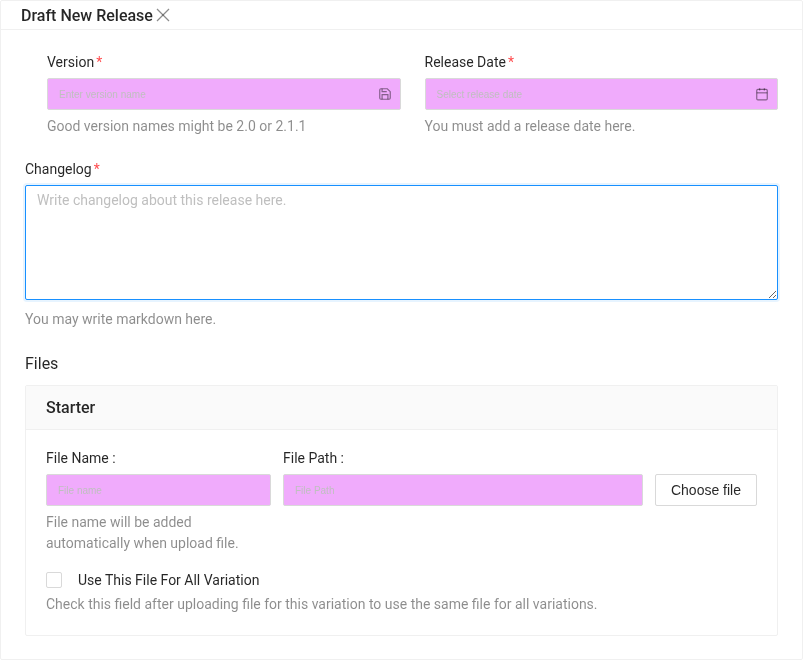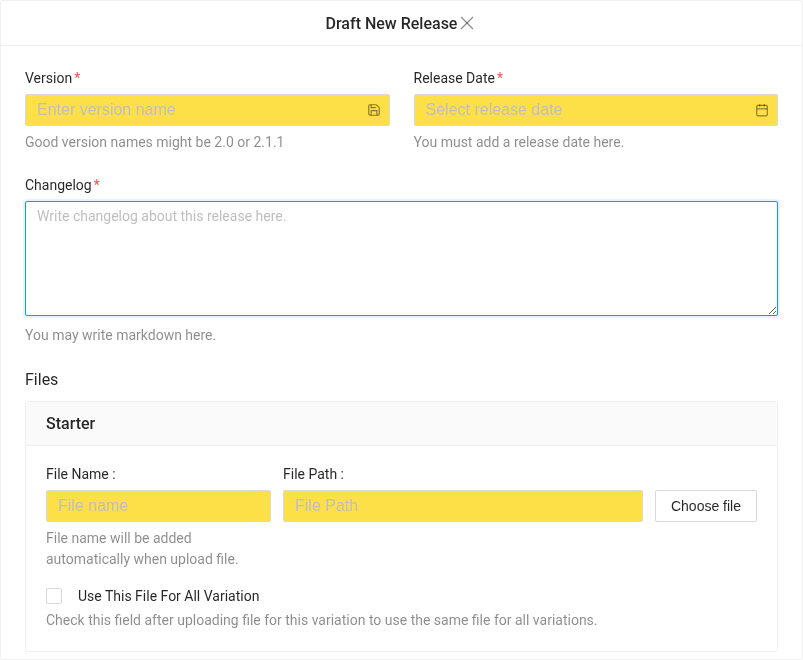--- a/index.html
+++ b/index.html
@@ -11,25 +11,25 @@
       width: 803px;
       height: 660px;
       overflow: hidden;
     }
     .modal {
       border: 1px solid #f0f0f0;
       border-radius: 2px;
       height: 100%;
     }
     .modal-header {
-      padding: 12px 20px;
+      padding: 4px 20px;
       border-bottom: 1px solid #f0f0f0;
       display: flex;
       align-items: center;
-      justify-content: center;
+      justify-content: flex-start;
     }
     .modal-title {
       font-size: 16px;
       font-weight: 500;
       color: rgba(0,0,0,0.85);
     }
     .close-btn {
       width: 20px;
       height: 20px;
       display: flex;
@@ -39,20 +39,21 @@
       color: rgba(0,0,0,0.45);
       font-size: 16px;
     }
     .modal-body {
       padding: 24px;
     }
     .form-row {
       display: flex;
       gap: 24px;
       margin-bottom: 24px;
+      margin-left: 22px;
     }
     .form-col {
       flex: 1;
       min-width: 0;
     }
     .form-col-full {
       width: 100%;
       margin-bottom: 24px;
     }
     .form-label {
@@ -64,23 +65,23 @@
     .required {
       color: #ff4d4f;
       margin-left: 2px;
     }
     .form-input {
       width: 100%;
       height: 32px;
       padding: 4px 11px;
       border: 1px solid #d9d9d9;
       border-radius: 2px;
-      font-size: 16px;
-      color: rgba(0,0,0,0.85);
-      background: #fde047;
+      font-size: 10px;
+      color: rgba(0,0,0,0.85);
+      background: #f0abfc;
     }
     .form-input::placeholder { color: #bfbfbf; }
     .input-affix {
       position: relative;
       display: flex;
       align-items: center;
     }
     .input-affix .form-input { padding-right: 30px; }
     .suffix-icon {
       position: absolute;

